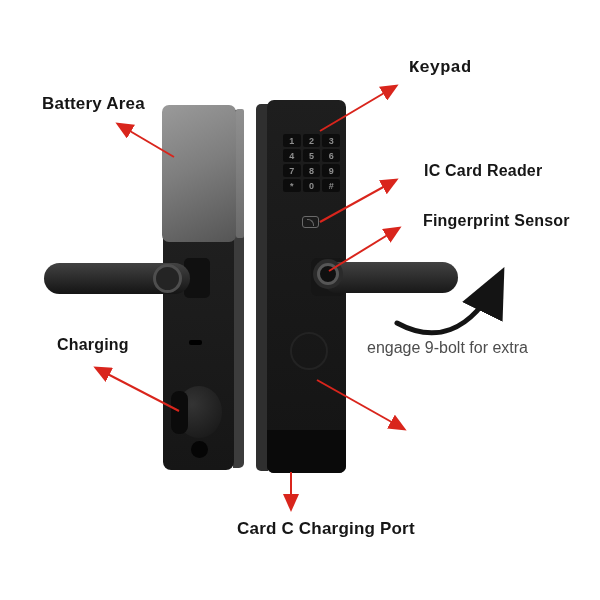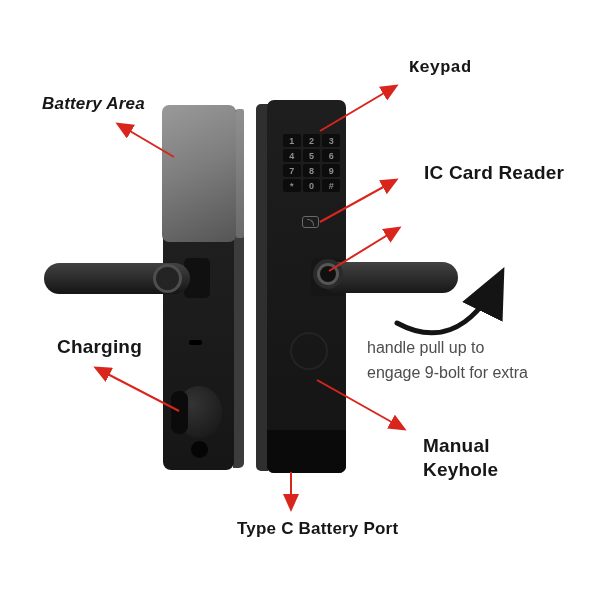--- a/index.html
+++ b/index.html
@@ -4,21 +4,21 @@
 <style>
   html,body{margin:0;padding:0;background:#fff;}
   .canvas{
     position:relative;width:600px;height:600px;background:#ffffff;
     font-family:"Liberation Sans",sans-serif;overflow:hidden;
   }
   .abs{position:absolute;}
 
   
   .lbl{
-    position:absolute;font-weight:700;font-size:19px;color:#161616;
+    position:absolute;font-weight:700;font-size:16px;color:#161616;
     letter-spacing:.2px;white-space:nowrap;
   }
   .lbl.big{font-size:17px;}
   .note{
     position:absolute;left:367px;top:335px;width:205px;
     font-size:16px;line-height:25px;color:#4d4d4d;font-weight:400;
   }
 
   
   .l-sliver{left:233px;top:110px;width:11px;height:358px;background:#3c3c3c;border-radius:0 5px 5px 0;}
@@ -114,30 +114,26 @@
     <line x1="174" y1="157" x2="118" y2="124" stroke="#d9251c" stroke-width="2" marker-end="url(#red-head)"></line>
     <line x1="320" y1="131" x2="396" y2="86" stroke="#d9251c" stroke-width="2" marker-end="url(#red-head)"></line>
     <line x1="320" y1="222" x2="396" y2="180" stroke="#d9251c" stroke-width="2" marker-end="url(#red-head)"></line>
     <line x1="329" y1="271" x2="399" y2="228" stroke="#d9251c" stroke-width="2" marker-end="url(#red-head)"></line>
     <line x1="179" y1="411" x2="96" y2="368" stroke="#d9251c" stroke-width="2" marker-end="url(#red-head)"></line>
     <line x1="317" y1="380" x2="404" y2="429" stroke="#d9251c" stroke-width="2" marker-end="url(#red-head)"></line>
     <line x1="291" y1="472" x2="291" y2="509" stroke="#d9251c" stroke-width="2" marker-end="url(#red-head)"></line>
     <path d="M 397 323 C 432 342 470 337 500 276" fill="none" stroke="#141414" stroke-width="5" stroke-linecap="round" marker-end="url(#black-head)"></path>
   </svg>
 
-  <div class="lbl big" style="left:42px;top:94px;font-style:italic;">Battery Area</div>
+  <div class="lbl big" style="left:42px;top:94px;">Battery Area</div>
   <div class="lbl big" style="left:409px;top:58px;font-family:Liberation Mono, monospace;">Keypad</div>
   <div class="lbl" style="left:424px;top:162px;">IC Card Reader</div>
+  <div class="lbl" style="left:423px;top:212px;">Fingerprint Sensor</div>
   <div class="lbl" style="left:57px;top:336px;">Charging</div>
 
-  <div class="lbl" style="left:423px;top:434px;line-height:24px;">
-    <div>Manual</div>
-    <div>Keyhole</div>
-  </div>
 
-  <div class="lbl big" style="left:237px;top:519px;">Type C Battery Port</div>
+  <div class="lbl big" style="left:237px;top:519px;">Card C Charging Port</div>
 
   <div class="note">
-    <div>handle pull up to</div>
     <div>engage 9-bolt for extra</div>
   </div>
 
 </div>
 
 </body></html>

